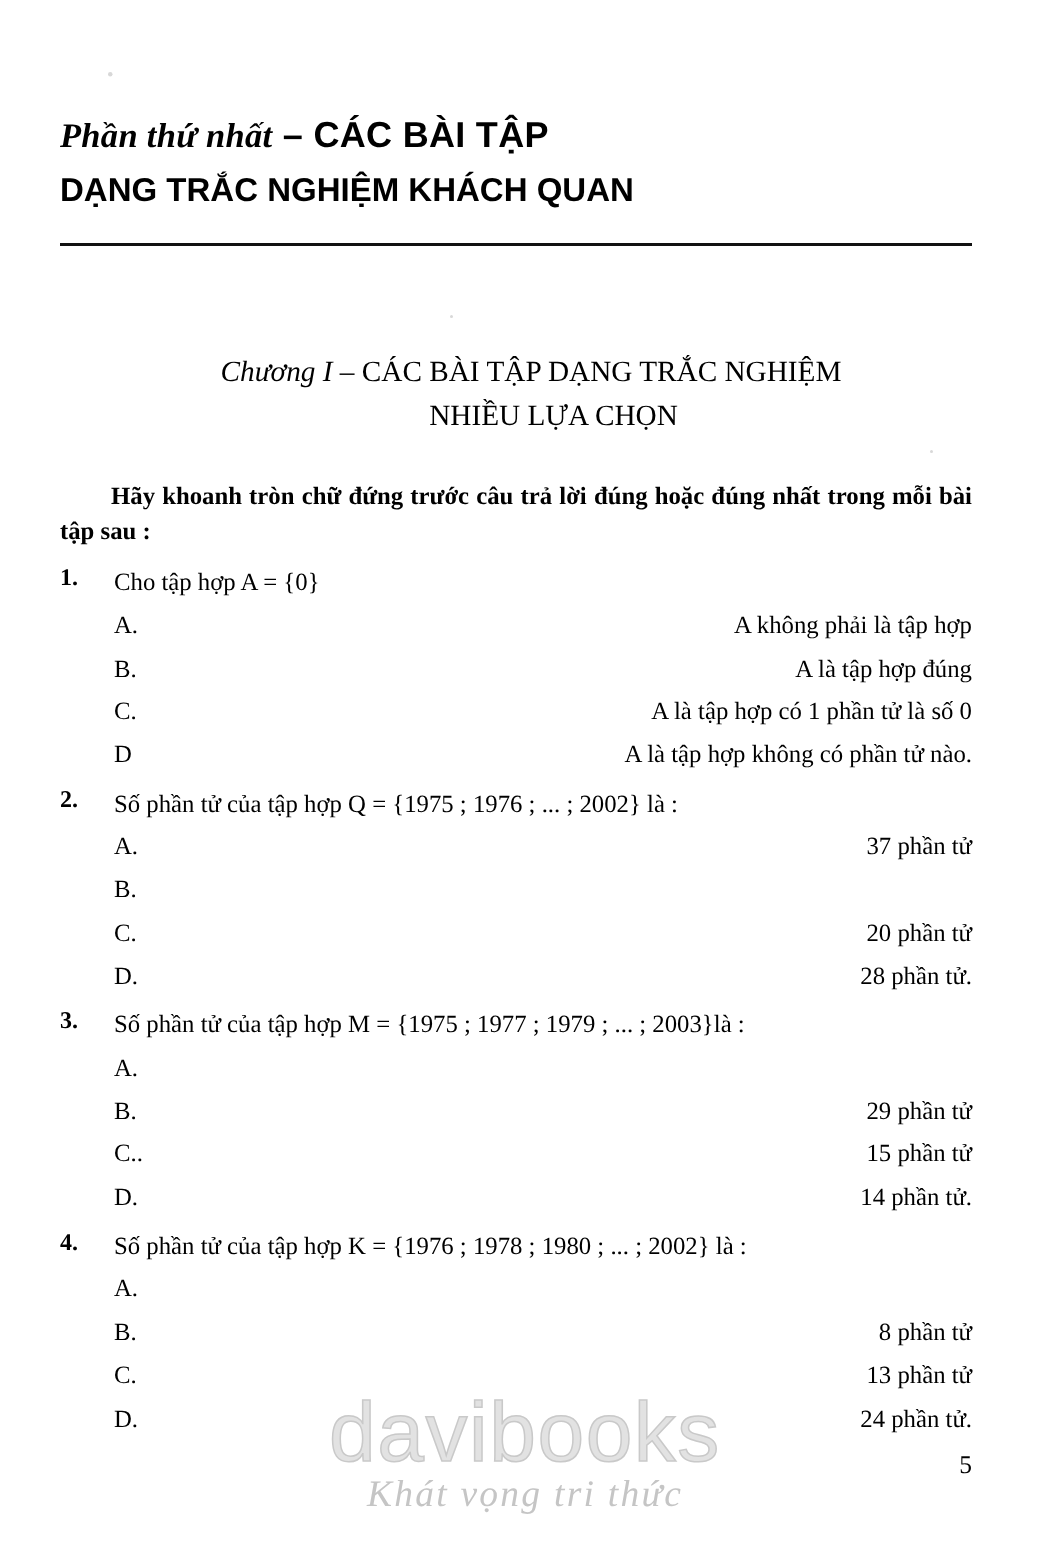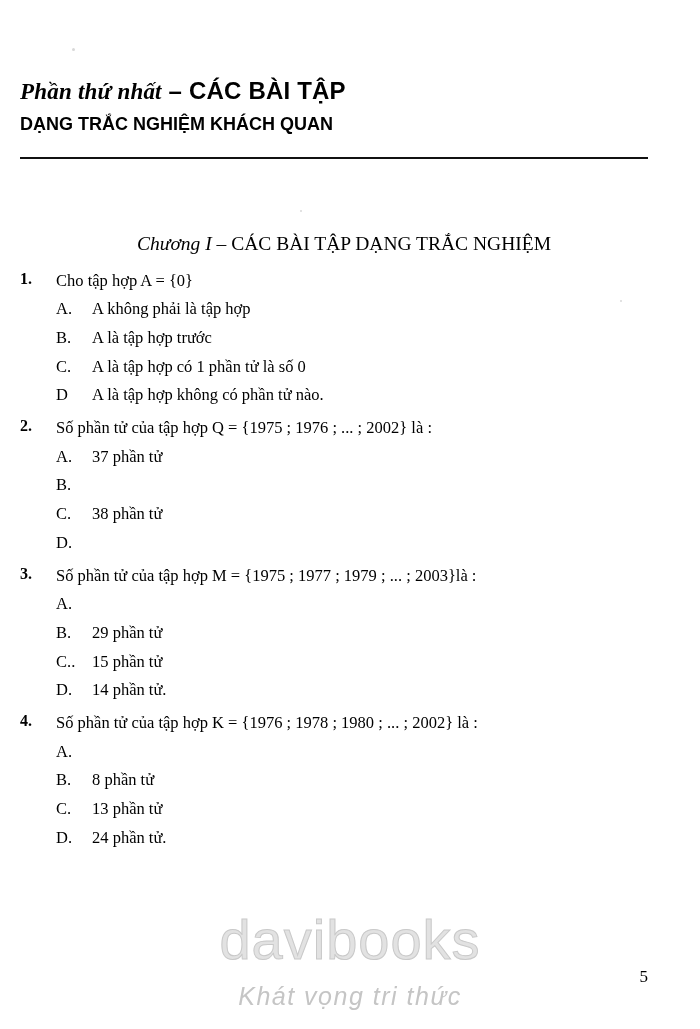--- a/index.html
+++ b/index.html
@@ -13,21 +13,21 @@
     position: relative;
     overflow: hidden;
     font-family: "Liberation Serif", serif;
     color: #000000;
   }
   .page {
     position: relative;
     width: 700px;
     height: 1029px;
     box-sizing: border-box;
-    padding: 60px 52px 30px 20px;
+    padding: 60px 52px 30px 40px;
   }
 
   
   .title-block {
     margin-top: 14px;
     margin-left: 0px;
   }
   .title-line {
     font-size: 25px;
     font-weight: bold;
@@ -44,21 +44,21 @@
     font-size: 23px;
   }
   .title-sans {
     font-family: "Liberation Sans", sans-serif;
     font-weight: bold;
     font-size: 24px;
   }
   .title-line-2 {
     font-family: "Liberation Sans", sans-serif;
     font-weight: bold;
-    font-size: 18px;
+    font-size: 22px;
     margin-top: 7px;
     padding-left: 0px;
   }
   .title-rule {
     border: none;
     border-top: 2.2px solid #111;
     margin: 22px 0 0 0;
     width: 100%;
   }
 
@@ -126,20 +126,21 @@
     margin-top: 7px;
   }
   .opt-letter {
     width: 72px;
     flex: 0 0 72px;
     padding-left: 36px;
     box-sizing: border-box;
   }
   .opt-text {
     flex: 1 1 auto;
+    text-align: right;
   }
 
   
   .watermark {
     position: absolute;
     left: 0;
     right: 0;
     bottom: 18px;
     text-align: center;
     pointer-events: none;
@@ -148,26 +149,26 @@
   .wm-main {
     font-family: Liberation Sans, sans-serif;
     font-size: 56px;
     letter-spacing: 1px;
     color: transparent;
     -webkit-text-stroke: 1px #c9c9c9;
     text-shadow: 0 0 0 #e2e2e2;
     line-height: 0.95;
   }
   .wm-sub {
-    font-family: Liberation Sans, sans-serif;
+    font-family: Liberation Serif, serif;
     font-style: italic;
     font-size: 25px;
     color: #c5c5c5;
     letter-spacing: 1.5px;
-    margin-top: 16px;
+    margin-top: 2px;
   }
 
   
   .page-number {
     position: absolute;
     right: 52px;
     bottom: 42px;
     font-size: 17px;
   }
 
@@ -188,38 +189,43 @@
   <div class="speck" style="left:620px; top:300px; width:2px; height:2px;"></div>
 
   <div class="title-block">
     <div class="title-line title-line-1"><span class="title-part-italic">Phần thứ nhất</span><span class="title-sans"> – </span><span class="title-sans">CÁC BÀI TẬP</span></div>
     <div class="title-line-2">DẠNG TRẮC NGHIỆM KHÁCH QUAN</div>
     <hr class="title-rule">
   </div>
 
   <div class="chapter">
     <div class="chapter-line-1"><span class="ch-italic">Chương I</span><span> – </span><span>CÁC BÀI TẬP DẠNG TRẮC NGHIỆM</span></div>
-  </div>
-
+    <div class="chapter-line-2">NHIỀU LỰA CHỌN</div>
+  </div>
+
+  <div class="instruction">
+    <span class="indent"></span><span>Hãy khoanh tròn chữ đứng trước câu trả lời đúng hoặc đúng nhất trong mỗi</span>
+    <span>bài tập sau :</span>
+  </div>
 
   <div class="qlist">
 
     <div class="question">
       <div class="q-head">
         <span class="q-num">1.</span>
         <span class="q-text">Cho tập hợp A = {0}</span>
       </div>
       <div class="options">
         <div class="option">
           <span class="opt-letter">A.</span>
           <span class="opt-text">A không phải là tập hợp</span>
         </div>
         <div class="option">
           <span class="opt-letter">B.</span>
-          <span class="opt-text">A là tập hợp trước</span>
+          <span class="opt-text">A là tập hợp đúng</span>
         </div>
         <div class="option">
           <span class="opt-letter">C.</span>
           <span class="opt-text">A là tập hợp có 1 phần tử là số 0</span>
         </div>
         <div class="option">
           <span class="opt-letter">D</span>
           <span class="opt-text">A là tập hợp không có phần tử nào.</span>
         </div>
       </div>
@@ -233,24 +239,25 @@
       <div class="options">
         <div class="option">
           <span class="opt-letter">A.</span>
           <span class="opt-text">37 phần tử</span>
         </div>
         <div class="option">
           <span class="opt-letter">B.</span>
         </div>
         <div class="option">
           <span class="opt-letter">C.</span>
-          <span class="opt-text">38 phần tử</span>
+          <span class="opt-text">20 phần tử</span>
         </div>
         <div class="option">
           <span class="opt-letter">D.</span>
+          <span class="opt-text">28 phần tử.</span>
         </div>
       </div>
     </div>
 
     <div class="question">
       <div class="q-head">
         <span class="q-num">3.</span>
         <span class="q-text">Số phần tử của tập hợp M = {1975 ; 1977 ; 1979 ; ... ; 2003}là :</span>
       </div>
       <div class="options">

